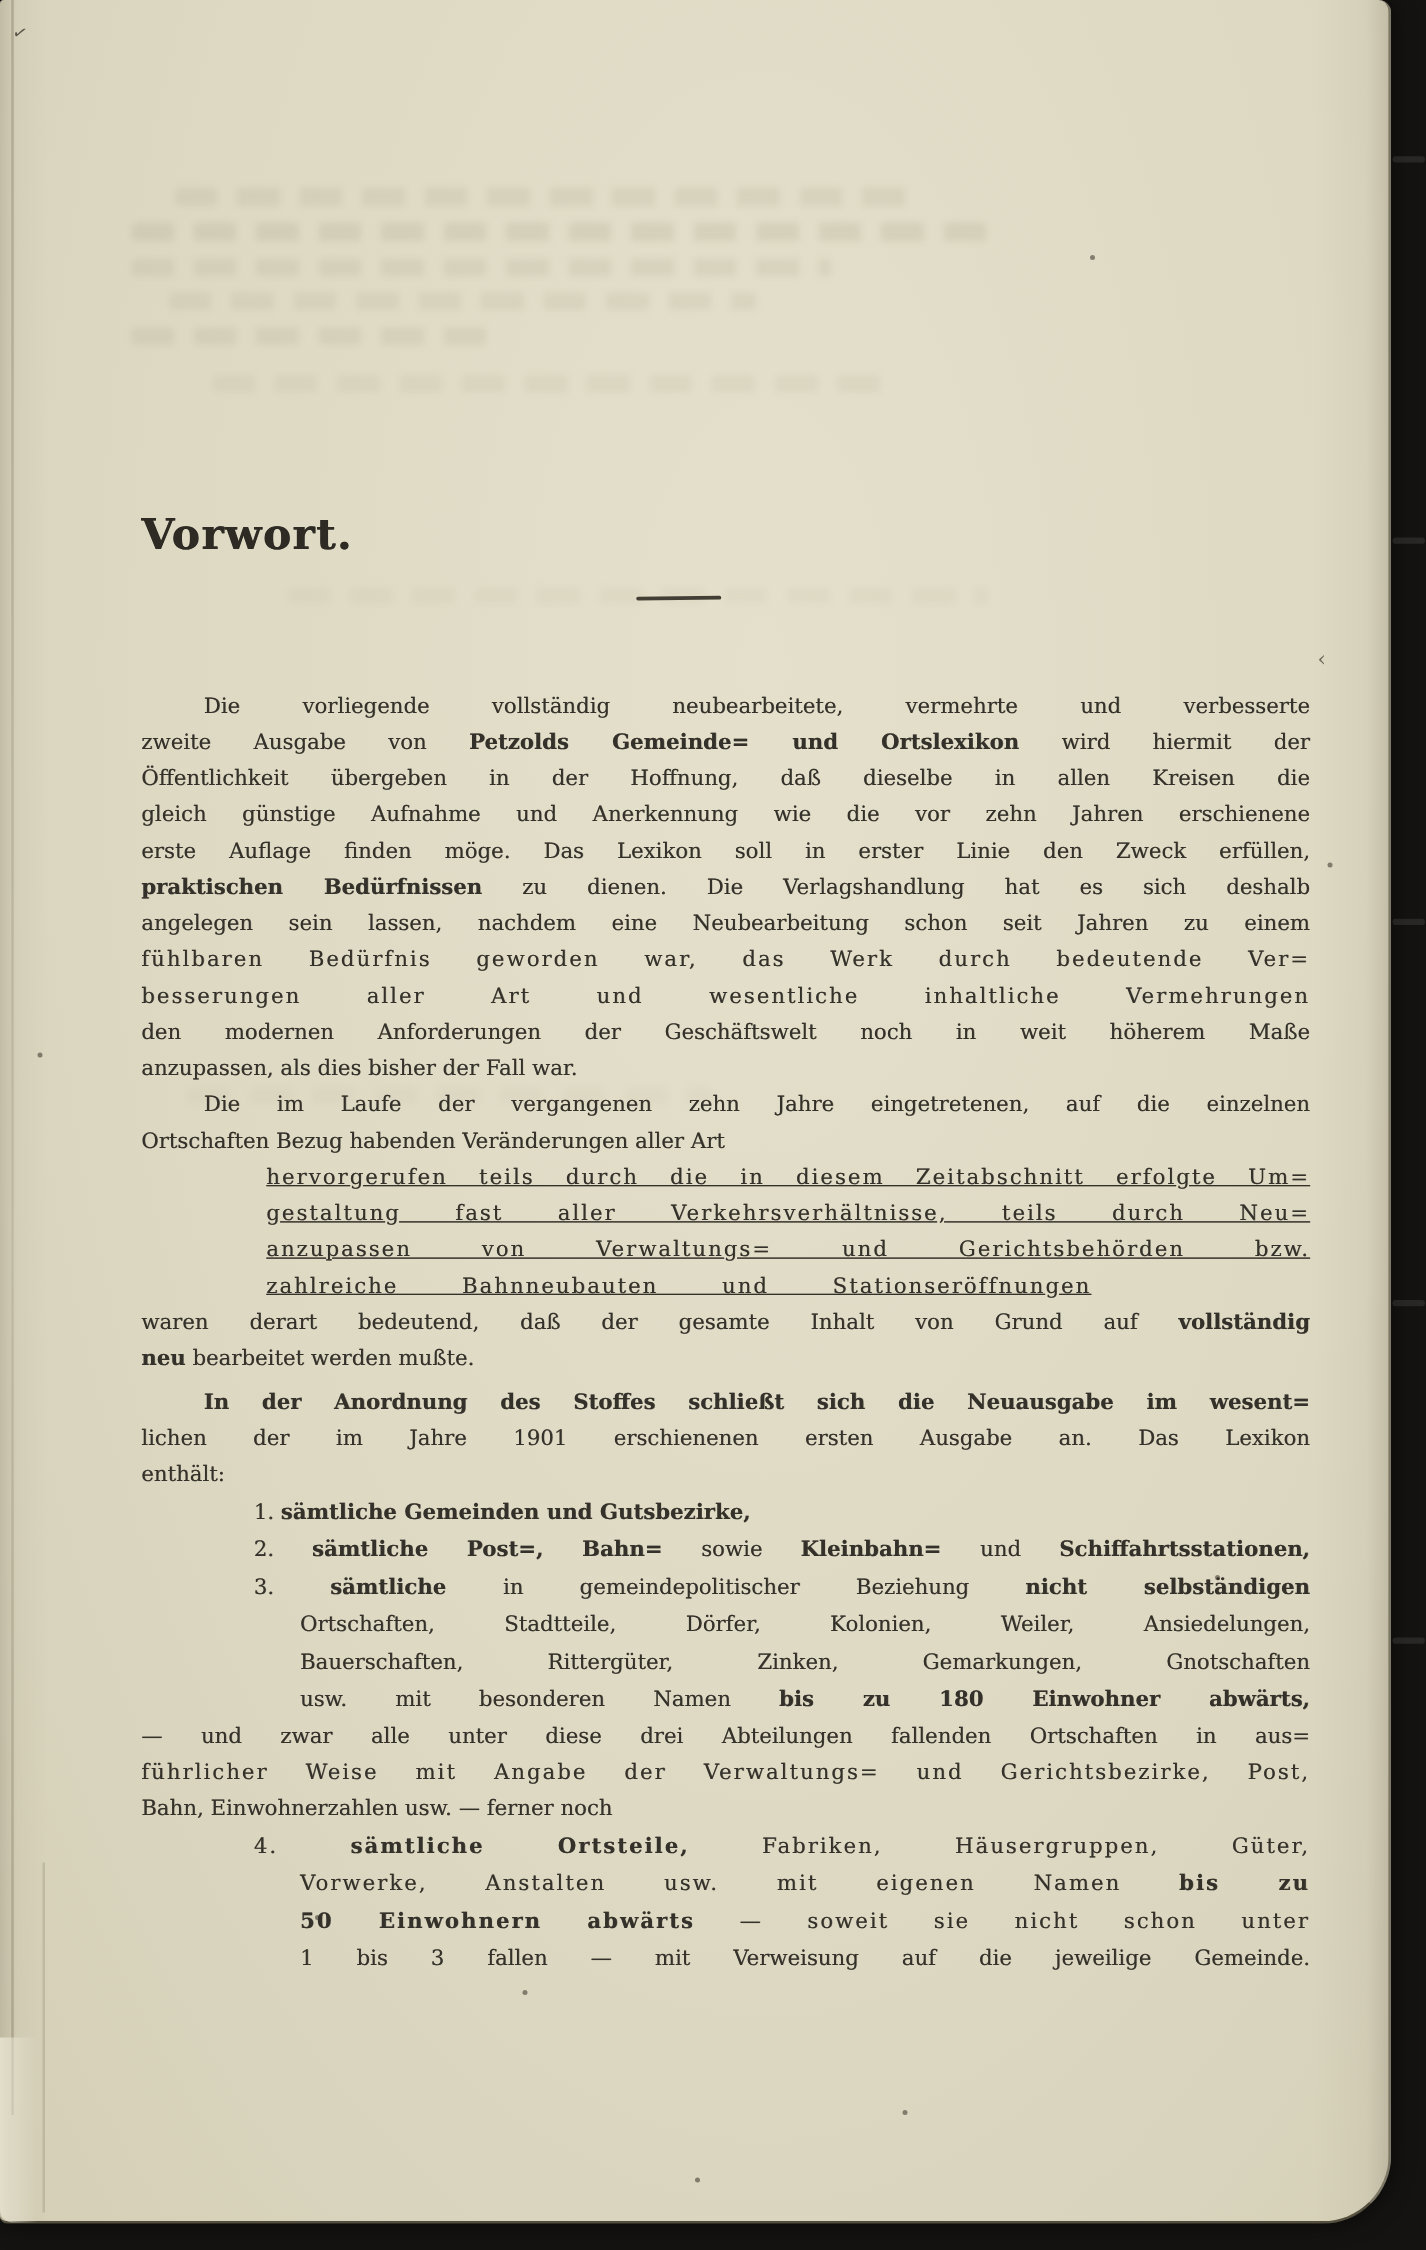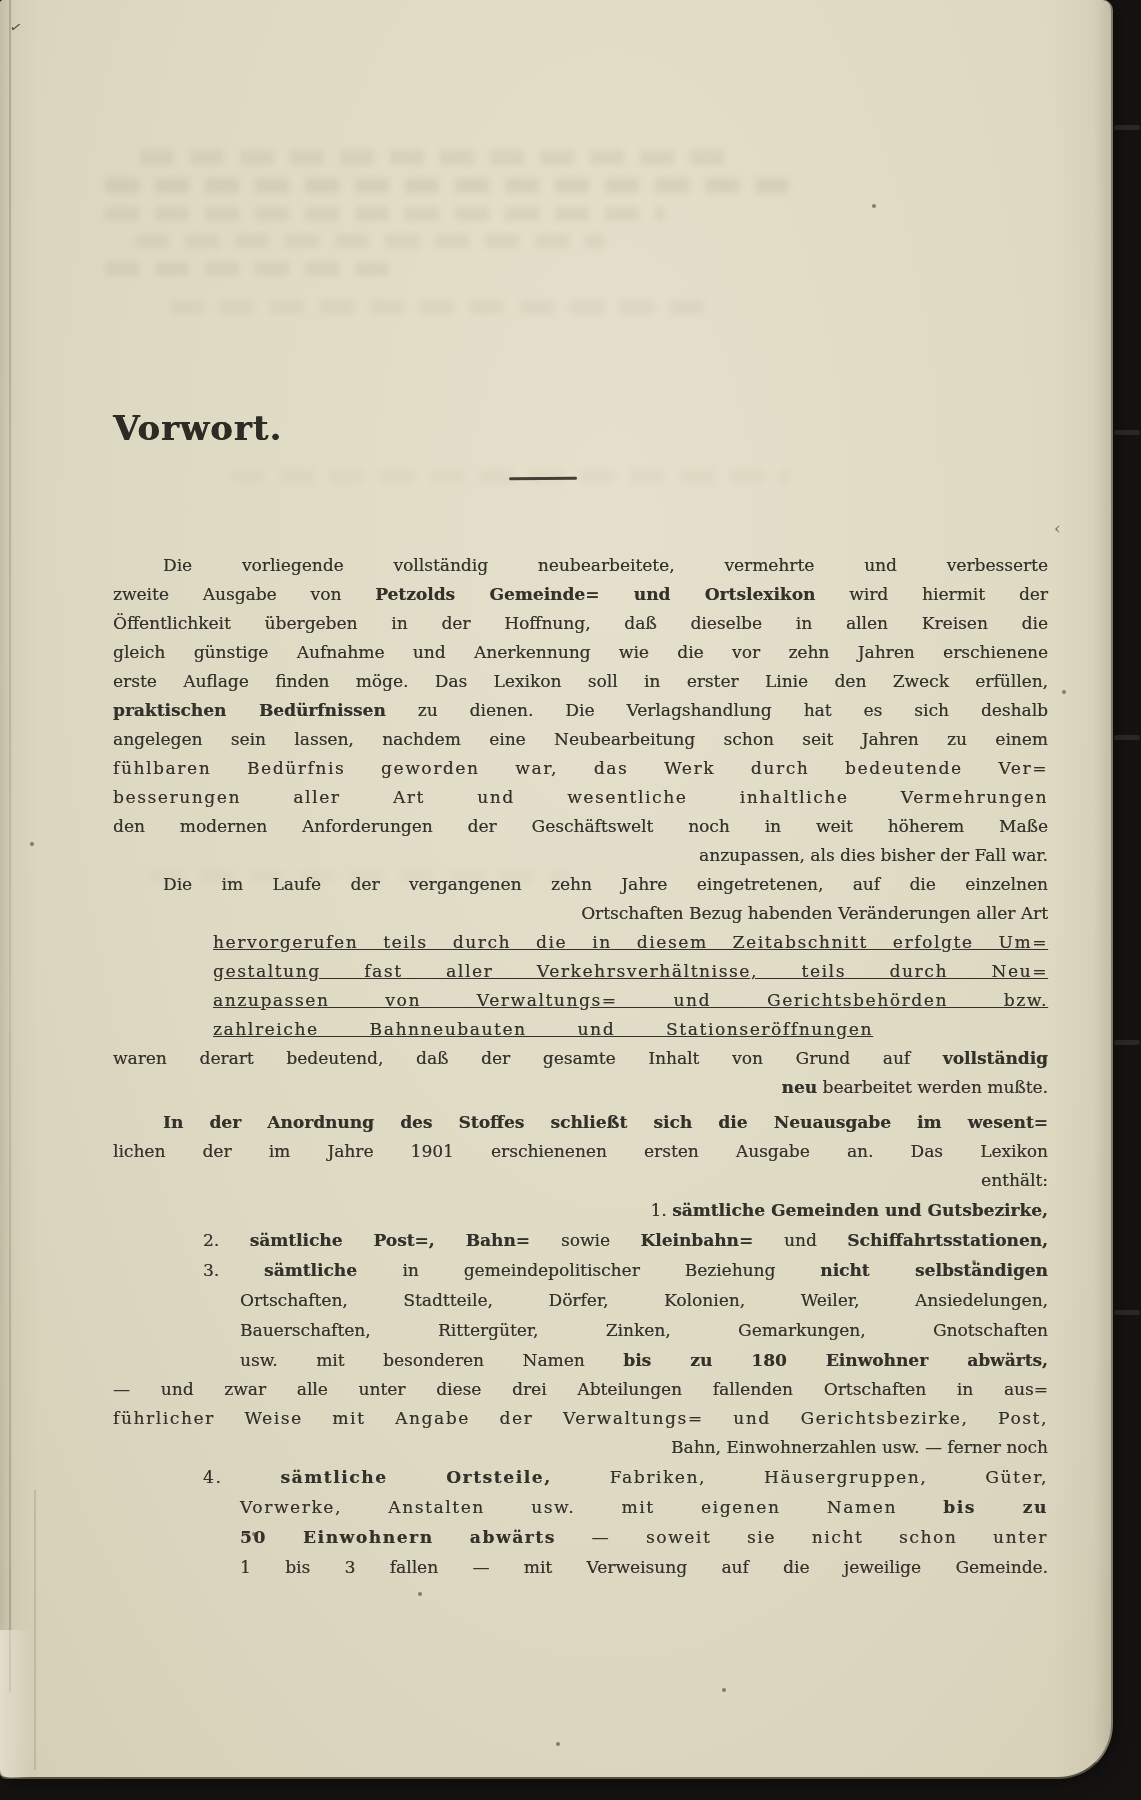--- a/index.html
+++ b/index.html
@@ -53,21 +53,21 @@
     position:absolute;left:509px;top:477px;width:68px;height:3px;
     background:#433f35;border-radius:2px;transform:rotate(-0.6deg);
   }
   
   .text{
     position:absolute;left:113px;top:512px;width:935px;
     font-size:17px;color:#34312a;
     text-shadow:0.3px 0 0 rgba(52,49,42,0.55);
     margin-top:39px;
   }
-  .ln{line-height:29px;min-height:29px;white-space:nowrap;text-align:right;}
+  .ln{line-height:29px;min-height:29px;white-space:nowrap;text-align:left;}
   .ln.justify{white-space:normal;text-align:justify;text-align-last:justify;}
   .ln.first{text-indent:50px;}
   .ln.spaced{letter-spacing:1.6px;}
   .ln.block{margin-left:100px;text-decoration:underline;}
   .ln.list{margin-left:90px;margin-top:1px;}
   .ln.listcont{margin-left:127px;margin-top:1px;}
   .ln.mt6{margin-top:6px;font-weight:bold;}
   .ln .b{font-weight:bold;}
   
   .bleed{

